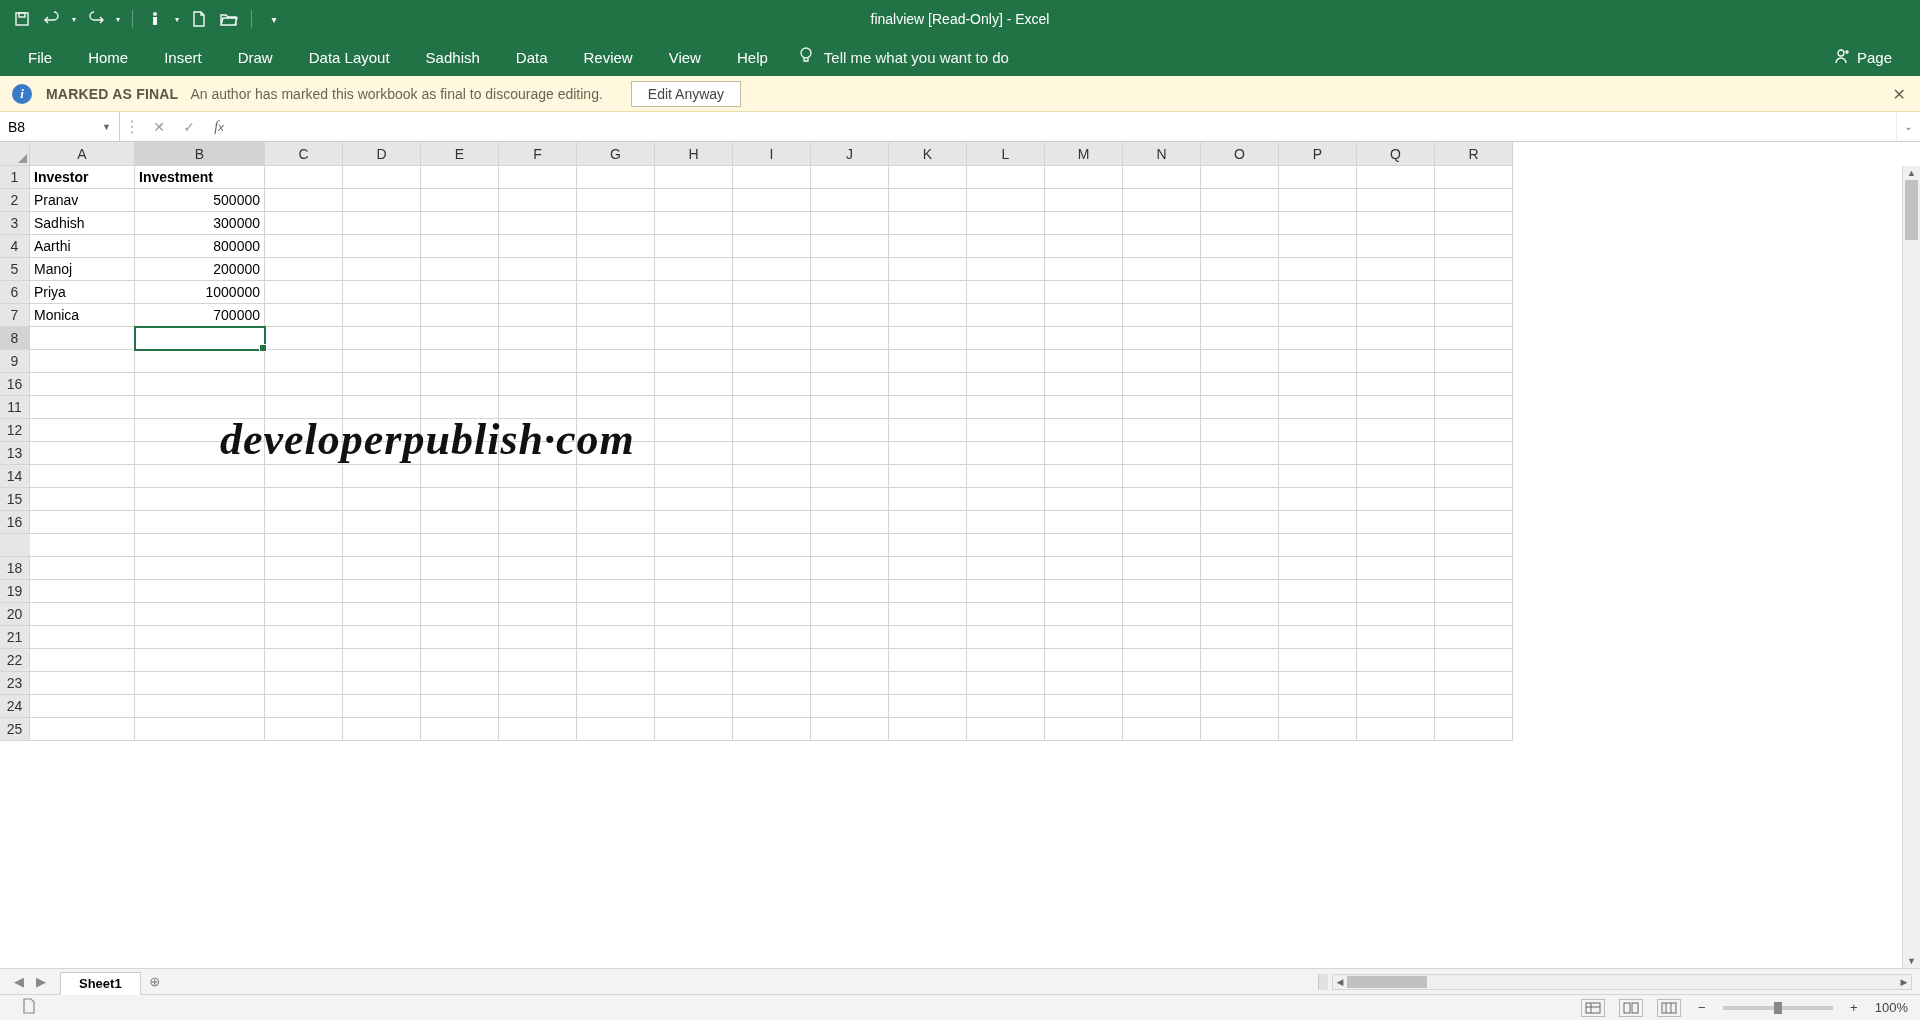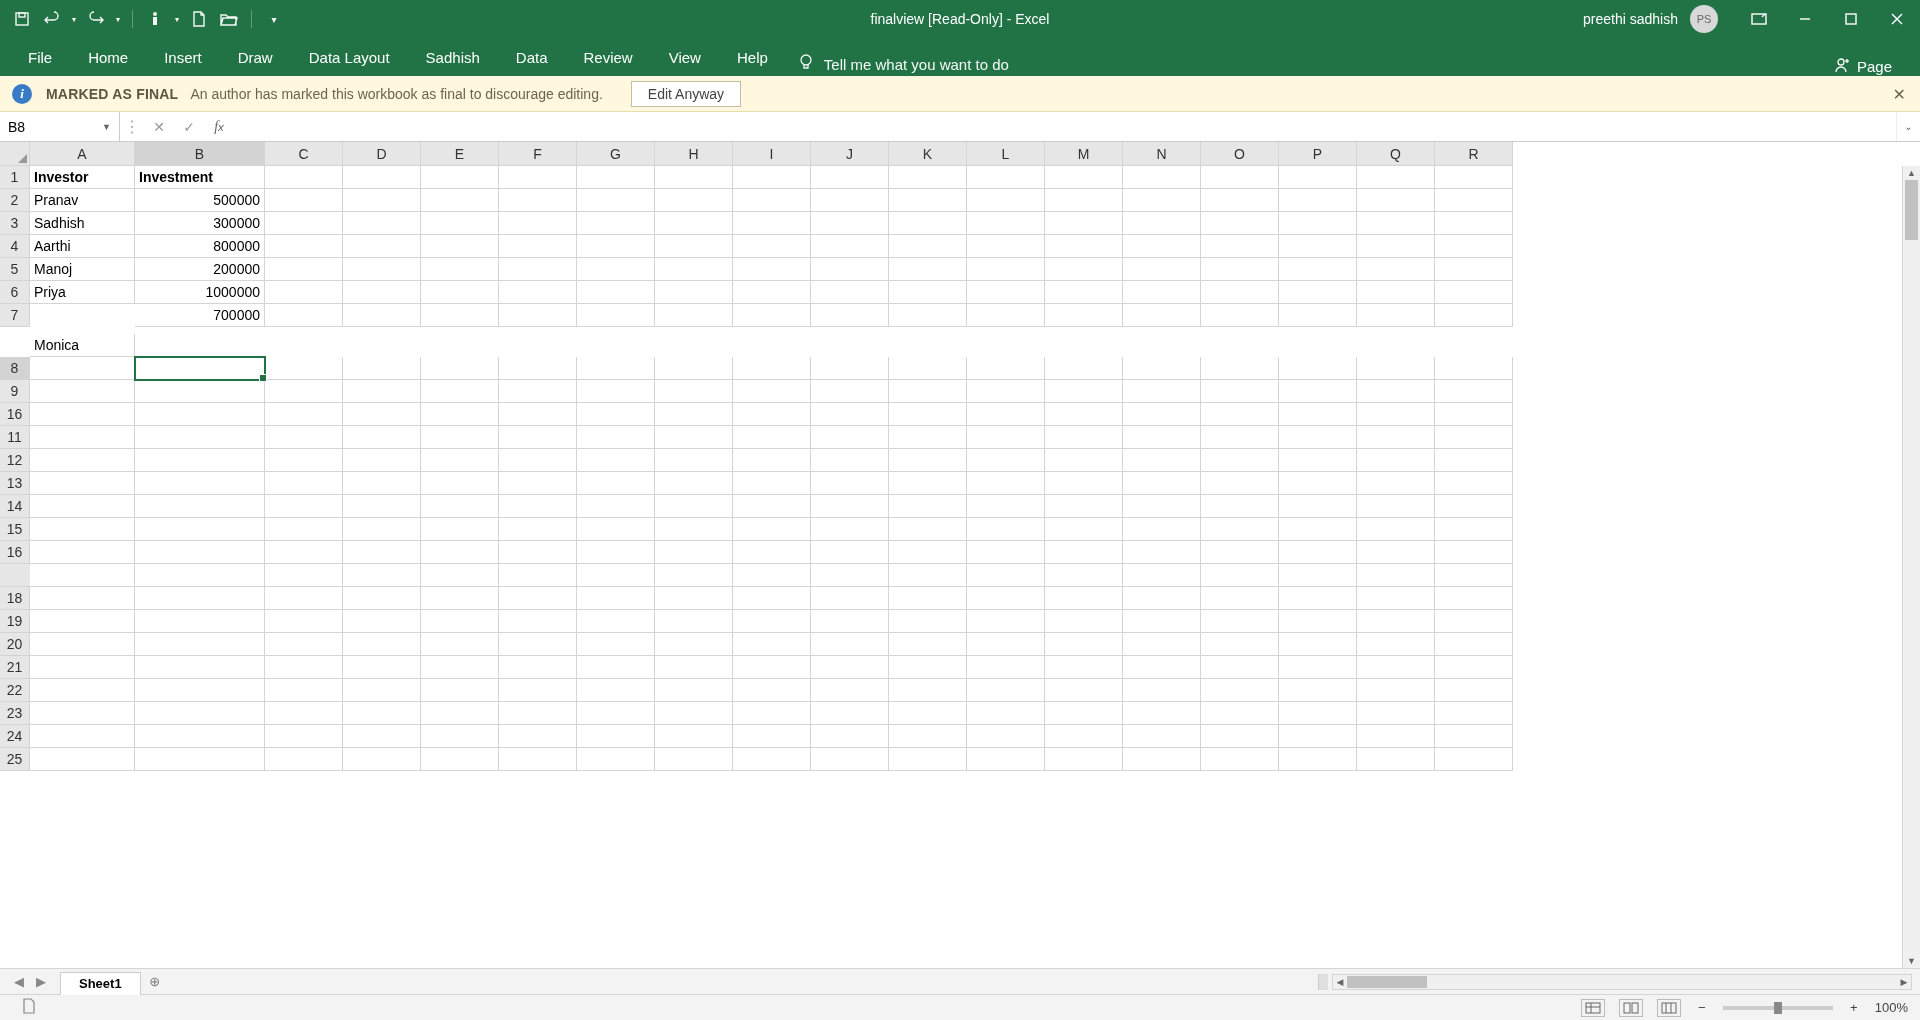--- a/index.html
+++ b/index.html
@@ -11,21 +11,21 @@
   .qat .ic { width: 20px; height: 20px; display: flex; align-items: center; justify-content: center; opacity: 0.95; }
   .qat .sep { width: 1px; height: 18px; background: rgba(255,255,255,0.3); margin: 0 2px; }
   .doc-title { position: absolute; left: 50%; transform: translateX(-50%); font-size: 14px; }
   .win-controls { margin-left: auto; display: flex; align-items: center; gap: 0; }
   .user-name { font-size: 14px; margin-right: 12px; }
   .avatar { width: 28px; height: 28px; border-radius: 50%; background: #d8d8d8; color: #666; display: flex; align-items: center; justify-content: center; font-size: 11px; margin-right: 18px; }
   .win-btn { width: 46px; height: 38px; display: flex; align-items: center; justify-content: center; }
   .win-btn svg { stroke: #fff; }
 
   
-  .ribbon-tabs { background: #217346; height: 38px; display: flex; align-items: flex-end; padding: 0 10px; color: #fff; font-size: 15px; }
+  .ribbon-tabs { background: #217346; height: 38px; display: flex; align-items: center; padding: 0 10px; color: #fff; font-size: 15px; }
   .ribbon-tab { padding: 0 18px; height: 38px; display: flex; align-items: center; cursor: pointer; }
   .tellme { display: flex; align-items: center; gap: 10px; margin-left: 12px; opacity: 0.95; }
   .share-wrap { margin-left: auto; display: flex; align-items: center; gap: 8px; padding-right: 18px; }
 
   
   .infobar { background: #fff8df; height: 36px; display: flex; align-items: center; padding: 0 12px; font-size: 14px; color: #5c5742; border-bottom: 1px solid #e6dfa8; position: relative; }
   .info-icon { width: 20px; height: 20px; border-radius: 50%; background: #3a7bc8; color: #fff; display: flex; align-items: center; justify-content: center; font-weight: bold; font-size: 13px; font-style: italic; font-family: Georgia, serif; margin-right: 14px; }
   .info-strong { font-weight: 600; margin-right: 12px; letter-spacing: 0.2px; }
   .info-text { color: #6a6550; }
   .edit-anyway { margin-left: 28px; background: #fff; border: 1px solid #c2bda0; padding: 4px 16px; font-size: 14px; color: #444; cursor: pointer; }
@@ -125,46 +125,20 @@
       </span>
     <span class="ic">
         <svg width="18" height="14" viewBox="0 0 18 14" fill="none" stroke="#fff" stroke-width="1.4">
           <path d="M1 3 h5 l2 2 h8 v8 h-15 z M3 6 h14 l-2 7 h-14 z"></path>
         </svg>
       </span>
     <span class="sep"></span>
     <span class="ic" style="font-size:10px;">▾</span>
   </div>
   <div class="doc-title">finalview  [Read-Only]  -  Excel</div>
-  <div class="win-controls">
-    <span class="user-name">preethi sadhish</span>
-    <span class="avatar">PS</span>
-    <span class="win-btn">
-        <svg width="16" height="12" viewBox="0 0 16 12" fill="none" stroke="#fff" stroke-width="1.4">
-          <rect x="1" y="1" width="14" height="10"></rect>
-          <path d="M11 4 L14 1"></path>
-        </svg>
-      </span>
-    <span class="win-btn">
-        <svg width="14" height="14" viewBox="0 0 14 14" stroke-width="1.4">
-          <line x1="2" y1="7" x2="12" y2="7"></line>
-        </svg>
-      </span>
-    <span class="win-btn">
-        <svg width="14" height="14" viewBox="0 0 14 14" fill="none" stroke-width="1.4">
-          <rect x="2" y="2" width="10" height="10"></rect>
-        </svg>
-      </span>
-    <span class="win-btn">
-        <svg width="14" height="14" viewBox="0 0 14 14" stroke-width="1.4">
-          <line x1="2" y1="2" x2="12" y2="12"></line>
-          <line x1="12" y1="2" x2="2" y2="12"></line>
-        </svg>
-      </span>
-  </div>
 </div>
 
 <div class="ribbon-tabs">
   <div class="ribbon-tab">File</div>
   <div class="ribbon-tab">Home</div>
   <div class="ribbon-tab">Insert</div>
   <div class="ribbon-tab">Draw</div>
   <div class="ribbon-tab">Data Layout</div>
   <div class="ribbon-tab">Sadhish</div>
   <div class="ribbon-tab">Data</div>
@@ -341,21 +315,21 @@
       <div class="cell" style="height: 23px;"></div>
       <div class="cell" style="height: 23px;"></div>
       <div class="cell" style="height: 23px;"></div>
       <div class="cell" style="height: 23px;"></div>
       <div class="cell" style="height: 23px;"></div>
       <div class="cell" style="height: 23px;"></div>
       <div class="cell" style="height: 23px;"></div>
       <div class="cell" style="height: 23px;"></div>
       <div class="cell" style="height: 23px;"></div>
       <div class="rowhdr row-hdr" style="height: 23px;">7</div>
-      <div class="cell" style="height: 23px; margin-top: 30px;">Monica</div>
+      <div class="cell" style="height: 23px;">Monica</div>
       <div class="cell right" style="height: 23px;">700000</div>
       <div class="cell" style="height: 23px;"></div>
       <div class="cell" style="height: 23px;"></div>
       <div class="cell" style="height: 23px;"></div>
       <div class="cell" style="height: 23px;"></div>
       <div class="cell" style="height: 23px;"></div>
       <div class="cell" style="height: 23px;"></div>
       <div class="cell" style="height: 23px;"></div>
       <div class="cell" style="height: 23px;"></div>
       <div class="cell" style="height: 23px;"></div>
@@ -702,20 +676,21 @@
       <div class="cell" style="height: 23px;"></div>
       <div class="cell" style="height: 23px;"></div>
       <div class="cell" style="height: 23px;"></div>
       <div class="cell" style="height: 23px;"></div>
       <div class="cell" style="height: 23px;"></div>
       <div class="cell" style="height: 23px;"></div>
       <div class="cell" style="height: 23px;"></div>
       <div class="cell" style="height: 23px;"></div>
       <div class="cell" style="height: 23px;"></div>
     </div>
+  <div class="watermark">developerpublish·com</div>
   <div class="vscroll">
     <div class="arr up">▲</div>
     <div class="thumb"></div>
     <div class="arr dn">▼</div>
   </div>
 </div>
 
 <div class="sheet-row">
   <div class="sheet-navs">
     <span class="sheet-nav">◀</span>

